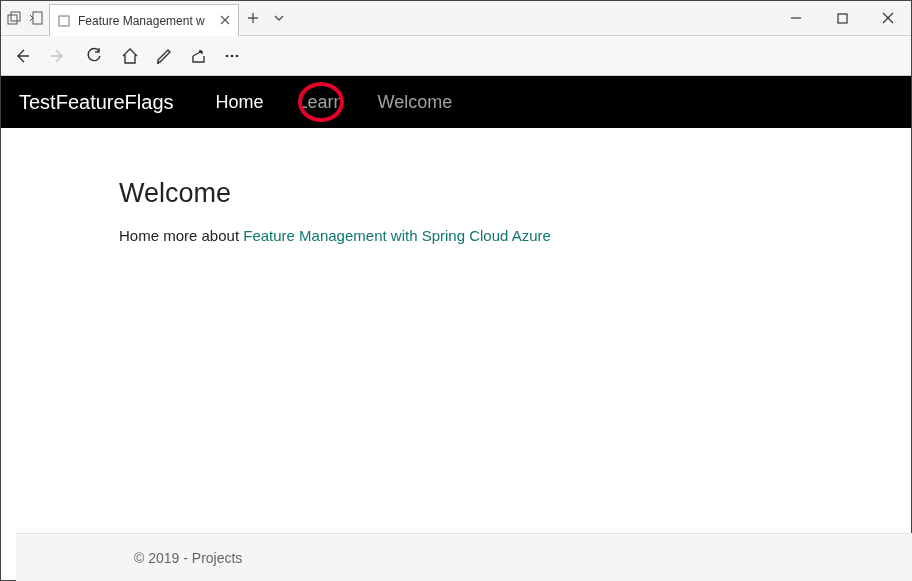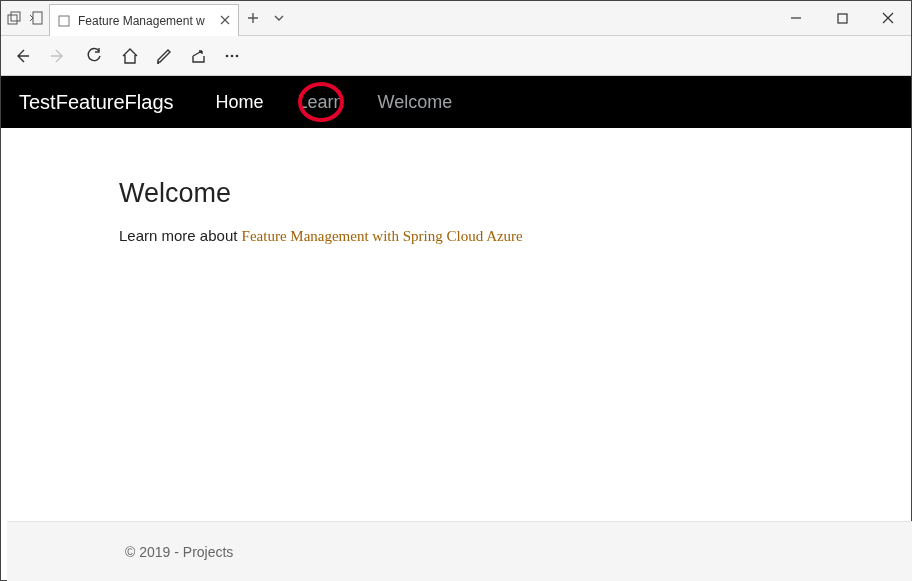--- a/index.html
+++ b/index.html
@@ -129,30 +129,30 @@
       padding:50px 118px 20px 118px;
       height:430px;
     }
     h1.welcome {
       font-size:27px;
       font-weight:300;
       color:#222;
       margin-bottom:18px;
     }
     .lead { font-size:15px; color:#222; }
-    .lead a { color:#a16207; text-decoration:none;font-family:Liberation Serif, serif; }
+    .lead a { color:#0f766e; text-decoration:none; }
     
     .footer {
       position:absolute;
       bottom:0;
-      left:7px;
+      left:16px;
       right:0;
       border-top:1px solid #e3e3e3;
       background:#f5f5f5;
-      height:60px;
+      height:48px;
       display:flex;
       align-items:center;
       padding:0 118px;
       color:#666;
       font-size:14px;
     }
   </style>
 </head>
 <body>
 
@@ -250,19 +250,19 @@
   <span class="nav-link">
     <span>Learn</span>
     <span class="circle-highlight"></span>
   </span>
   <span class="nav-link">Welcome</span>
 </div>
 
 <div class="content">
   <h1 class="welcome">Welcome</h1>
   <p class="lead">
-    <span>Learn more about </span><a href="#">Feature Management with Spring Cloud Azure</a>
+    <span>Home more about </span><a href="#">Feature Management with Spring Cloud Azure</a>
   </p>
 </div>
 
 <div class="footer">
   <span>© 2019 - Projects</span>
 </div>
 
 </body></html>

